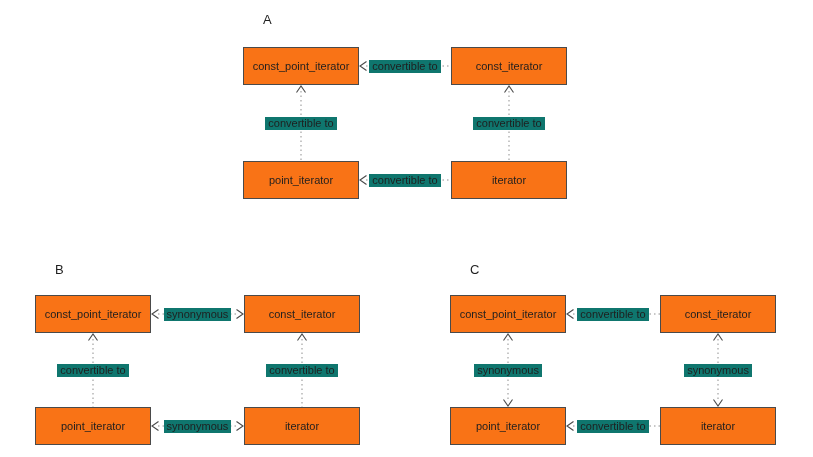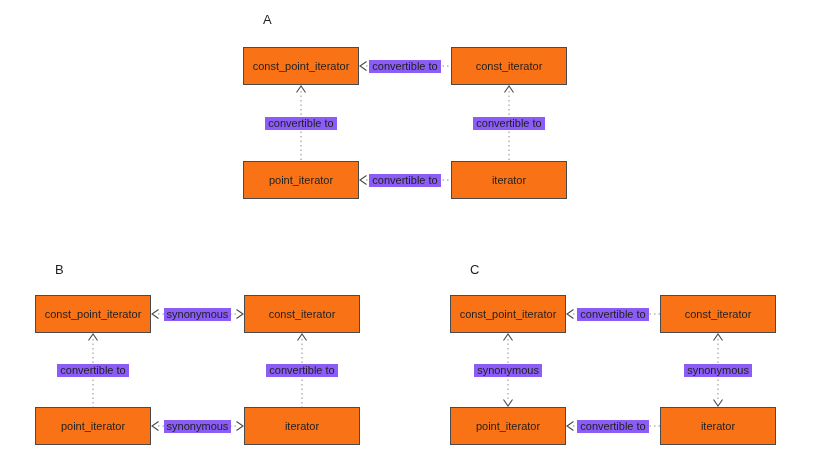--- a/index.html
+++ b/index.html
@@ -14,21 +14,21 @@
     position:absolute; width:114px; height:36px;
     border:1px solid #4a4a4a; background:#f97316;
     display:flex; align-items:center; justify-content:center;
     font-size:11px; color:#1f1f1f; white-space:nowrap;
   }
   .edge {
     position:absolute; display:flex; align-items:center; justify-content:center;
   }
   .edge svg { position:absolute; left:0; top:0; }
   .edge-label {
-    position:relative; background:#8b5cf6; padding:0 3px;
+    position:relative; background:#0f766e; padding:0 3px;
     font-size:11px; line-height:13px; color:#1f1f1f; white-space:nowrap;
   }
   .dash { stroke:#8f8f8f; stroke-width:1; stroke-dasharray:1.5 3; fill:none; }
   .head { stroke:#4a4a4a; stroke-width:1.1; fill:none; }
 </style>
 </head>
 <body>
 
 <div class="canvas">
 

